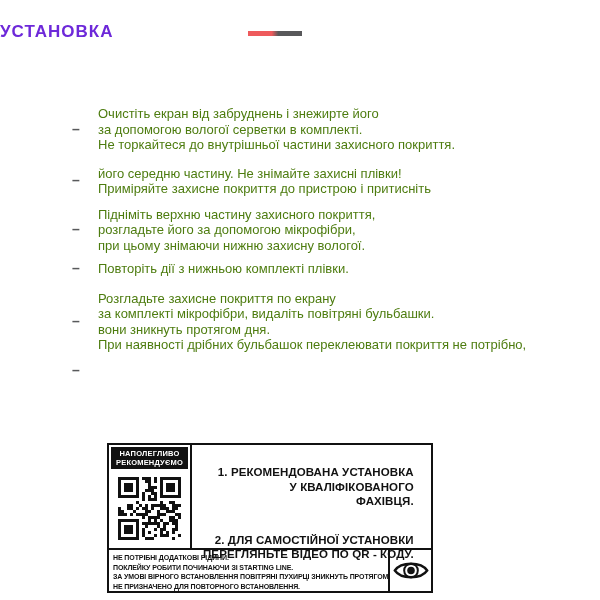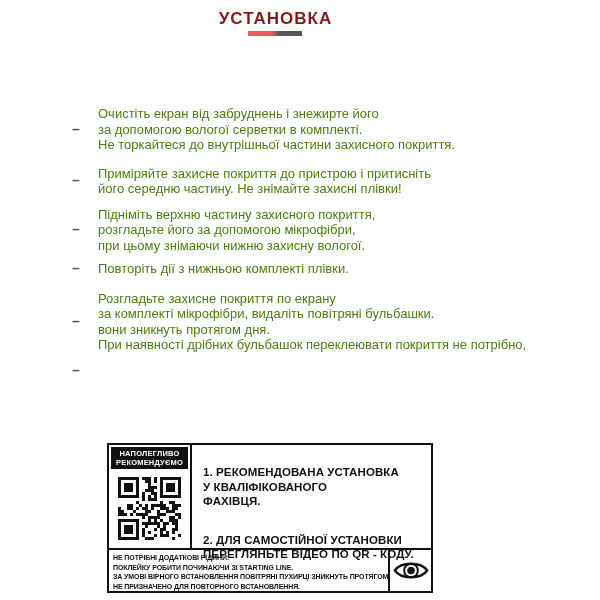--- a/index.html
+++ b/index.html
@@ -2,22 +2,22 @@
 <html><head>
 <meta charset="utf-8">
 <style>
   html,body{margin:0;padding:0;background:#fff;}
   .page{
     position:relative;width:600px;height:600px;background:#ffffff;overflow:hidden;
     font-family:"Liberation Sans", sans-serif;
   }
   
   .title{
-    position:absolute;top:9px;left:0;width:551px;text-align:center;
-    font-size:17px;font-weight:700;letter-spacing:1px;color:#7f1d1d;
+    position:absolute;top:22px;left:0;width:551px;text-align:left;
+    font-size:17px;font-weight:700;letter-spacing:1px;color:#6d28d9;
   }
   .title-divider{
     position:absolute;top:31px;left:248px;width:54px;height:5px;
     background:linear-gradient(90deg,#ee5a5c 0%,#ee5a5c 44%,#58585a 56%,#58585a 100%);
   }
   
   .steps{position:absolute;left:72px;top:106px;}
   .step{display:flex;align-items:center;}
   .step1{margin-bottom:13px}.step2{margin-bottom:10px}.step3{margin-bottom:8px}
   .step4{margin-bottom:14px}.step5{margin-bottom:10px}
@@ -28,21 +28,21 @@
   .ln{
     display:block;white-space:nowrap;
     font-size:13px;line-height:15.5px;color:#4d7c0f;
   }
   
   .recbox{
     position:absolute;left:107px;top:443px;width:326px;height:150px;
     box-sizing:border-box;border:2px solid #111;display:flex;flex-direction:column;
     background:#fff;color:#111;
   }
-  .recbox .row1{flex:1;display:flex;min-height:0;}
+  .recbox .row1{flex:1;display:flex;min-height:0;text-align:right;}
   .leftcell{
     width:81px;flex:0 0 81px;border-right:2px solid #111;
     display:flex;flex-direction:column;align-items:center;
   }
   .badge{
     margin-top:2px;width:77px;height:22px;background:#111;color:#fff;
     display:flex;flex-direction:column;align-items:center;justify-content:center;
   }
   .badge span{display:block;font-size:7.5px;font-weight:700;line-height:9px;letter-spacing:.2px;white-space:nowrap;}
   .qrwrap{margin-top:8px;width:63px;height:63px;}
@@ -72,22 +72,22 @@
       <span class="dash">–</span>
       <div>
         <span class="ln">Очистіть екран від забруднень і знежирте його</span>
         <span class="ln">за допомогою вологої серветки в комплекті.</span>
         <span class="ln">Не торкайтеся до внутрішньої частини захисного покриття.</span>
       </div>
     </div>
     <div class="step step2">
       <span class="dash">–</span>
       <div>
+        <span class="ln">його середню частину. Не знімайте захисні плівки!</span>
         <span class="ln">Приміряйте захисне покриття до пристрою і притисніть</span>
-        <span class="ln">його середню частину. Не знімайте захисні плівки!</span>
       </div>
     </div>
     <div class="step step3">
       <span class="dash">–</span>
       <div>
         <span class="ln">Підніміть верхню частину захисного покриття,</span>
         <span class="ln">розгладьте його за допомогою мікрофібри,</span>
         <span class="ln">при цьому знімаючи нижню захисну вологої.</span>
       </div>
     </div>

